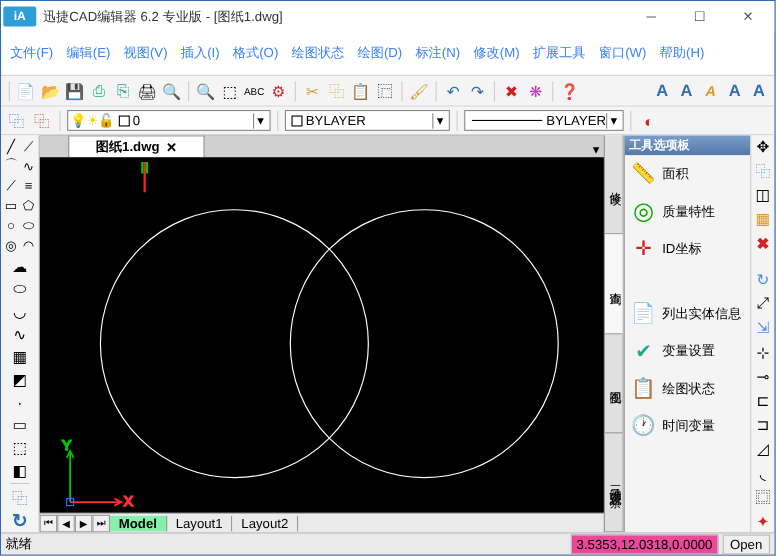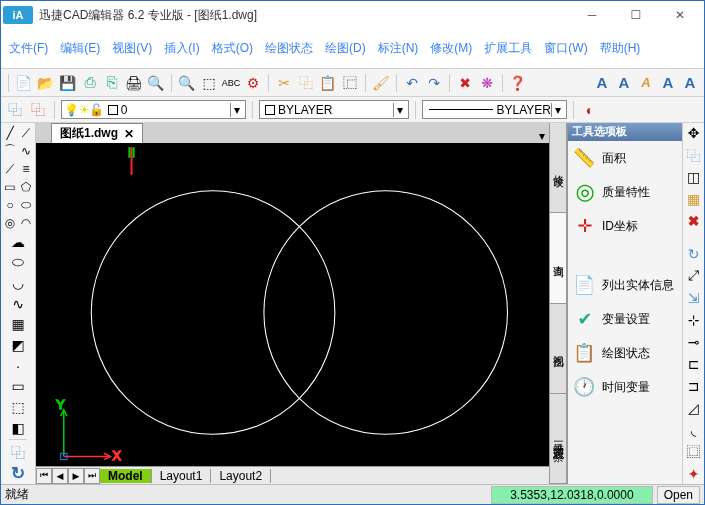--- a/index.html
+++ b/index.html
@@ -17,38 +17,38 @@
 .toolbar2{height:26px;background:#f4f4f4;border-bottom:1px solid #d0d0d0;display:flex;align-items:center;padding:0 4px;gap:3px;}
 .combo{height:19px;background:#fff;border:1px solid #888;display:flex;align-items:center;padding:0 2px;font-size:11px;}
 .combo .arr{margin-left:auto;border-left:1px solid #888;padding:0 3px;cursor:pointer;}
 .mainarea{flex:1;display:flex;overflow:hidden;}
 .lefttools{width:35px;background:#f4f4f4;border-right:1px solid #ccc;display:flex;flex-direction:column;align-items:center;padding:2px 0;gap:3px;}
 .lefttools .row2{display:flex;gap:1px;}
 .ltool{width:15px;height:15px;display:flex;align-items:center;justify-content:center;cursor:pointer;font-size:12px;}
 .ltool1{width:18px;height:18px;display:flex;align-items:center;justify-content:center;cursor:pointer;font-size:14px;}
 .centerarea{flex:1;display:flex;flex-direction:column;background:#888;overflow:hidden;}
 .doctab{height:20px;background:#d0d0d0;display:flex;align-items:flex-end;}
-.doctab .tab{background:#fff;border:1px solid #888;border-bottom:none;padding:1px 8px;margin-left:15px;display:flex;align-items:center;gap:6px;font-weight:bold;font-size:11px;}
+.doctab .tab{background:#fff;border:1px solid #888;border-bottom:none;padding:1px 24px;margin-left:26px;display:flex;align-items:center;gap:6px;font-weight:bold;font-size:11px;}
 .canvas{flex:1;background:#000;position:relative;overflow:hidden;}
 .canvas svg{width:100%;height:100%;}
 .layouttabs{height:18px;background:#eaeaea;display:flex;align-items:center;border-top:1px solid #999;font-size:11px;}
 .layouttabs .nav{display:flex;}
 .layouttabs .navbtn{width:16px;height:16px;border:1px solid #999;background:#f0f0f0;display:flex;align-items:center;justify-content:center;cursor:pointer;font-size:9px;}
 .layouttabs .ltab{padding:0 8px;border-right:1px solid #999;cursor:pointer;}
-.layouttabs .ltab.active{background:#84cc16;font-weight:bold;}
+.layouttabs .ltab.active{background:#86efac;font-weight:bold;}
 .vtabs{width:18px;background:#e0e0e0;display:flex;flex-direction:column;border-left:1px solid #999;border-right:1px solid #999;}
 .vtab{flex:1;writing-mode:vertical-rl;text-orientation:upright;display:flex;align-items:center;justify-content:center;font-size:11px;border-bottom:1px solid #999;cursor:pointer;letter-spacing:2px;}
 .vtab.active{background:#f8f8f8;}
 .palette{width:115px;background:#f4f4f4;border-left:1px solid #999;display:flex;flex-direction:column;}
 .palette .hdr{height:18px;background:linear-gradient(#7a9ec9,#5578a8);color:#fff;font-weight:bold;padding:1px 4px;font-size:11px;}
 .pitem{display:flex;align-items:center;gap:4px;padding:6px 4px;cursor:pointer;}
 .picon{width:26px;height:22px;display:flex;align-items:center;justify-content:center;font-size:18px;}
 .righttools{width:22px;background:#f4f4f4;border-left:1px solid #ccc;display:flex;flex-direction:column;align-items:center;padding:2px 0;gap:5px;}
 .statusbar{height:20px;background:#eaeaea;border-top:1px solid #bbb;display:flex;align-items:center;padding:0 4px;font-size:11px;}
-.statusbar .coords{margin-left:auto;border:1px solid #bbb;padding:1px 18px;background:#86efac;}
+.statusbar .coords{margin-left:auto;border:1px solid #bbb;padding:1px 4px;background:#ec4899;}
 .statusbar .open{border:1px solid #bbb;padding:1px 6px;margin-left:4px;background:#f0f0f0;color:#000000;}
 </style>
 </head>
 <body>
 
 <div class="titlebar">
   <div class="logo">iA</div>
   <div class="title">迅捷CAD编辑器 6.2 专业版  - [图纸1.dwg]</div>
   <div class="winbtns">
     <div class="winbtn">─</div>

